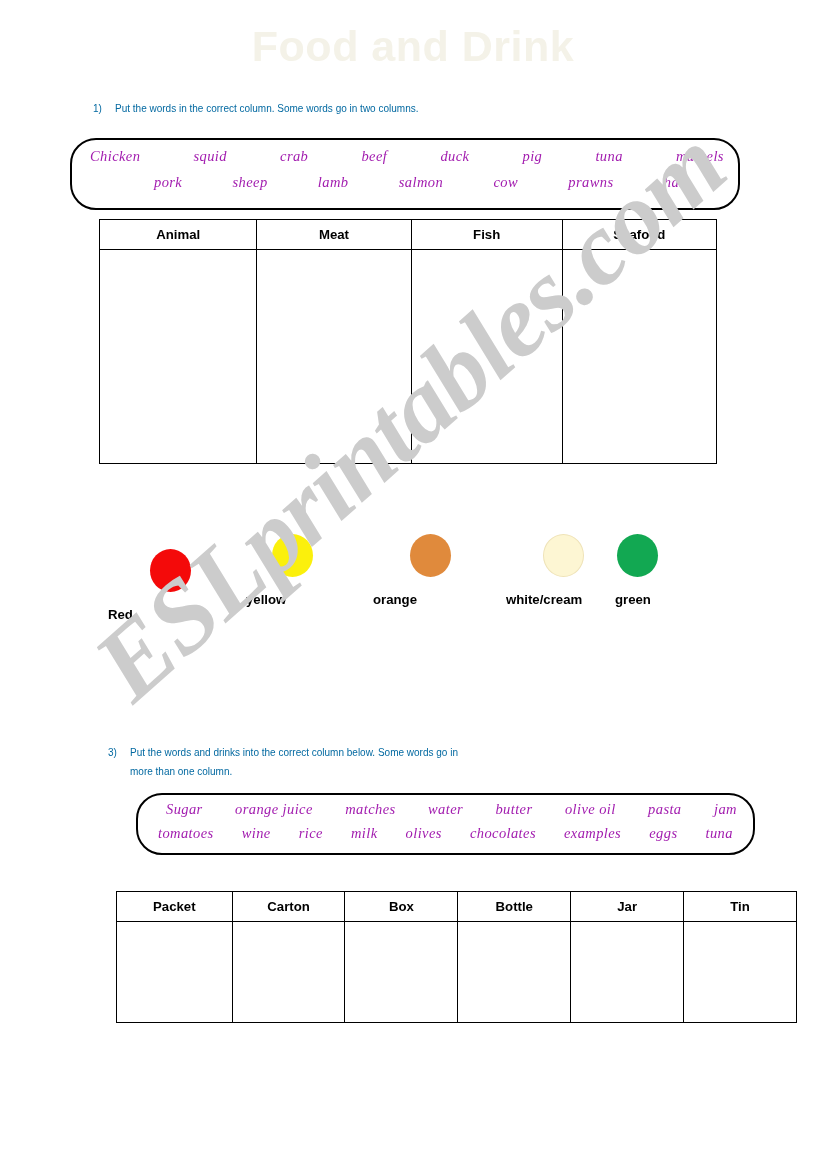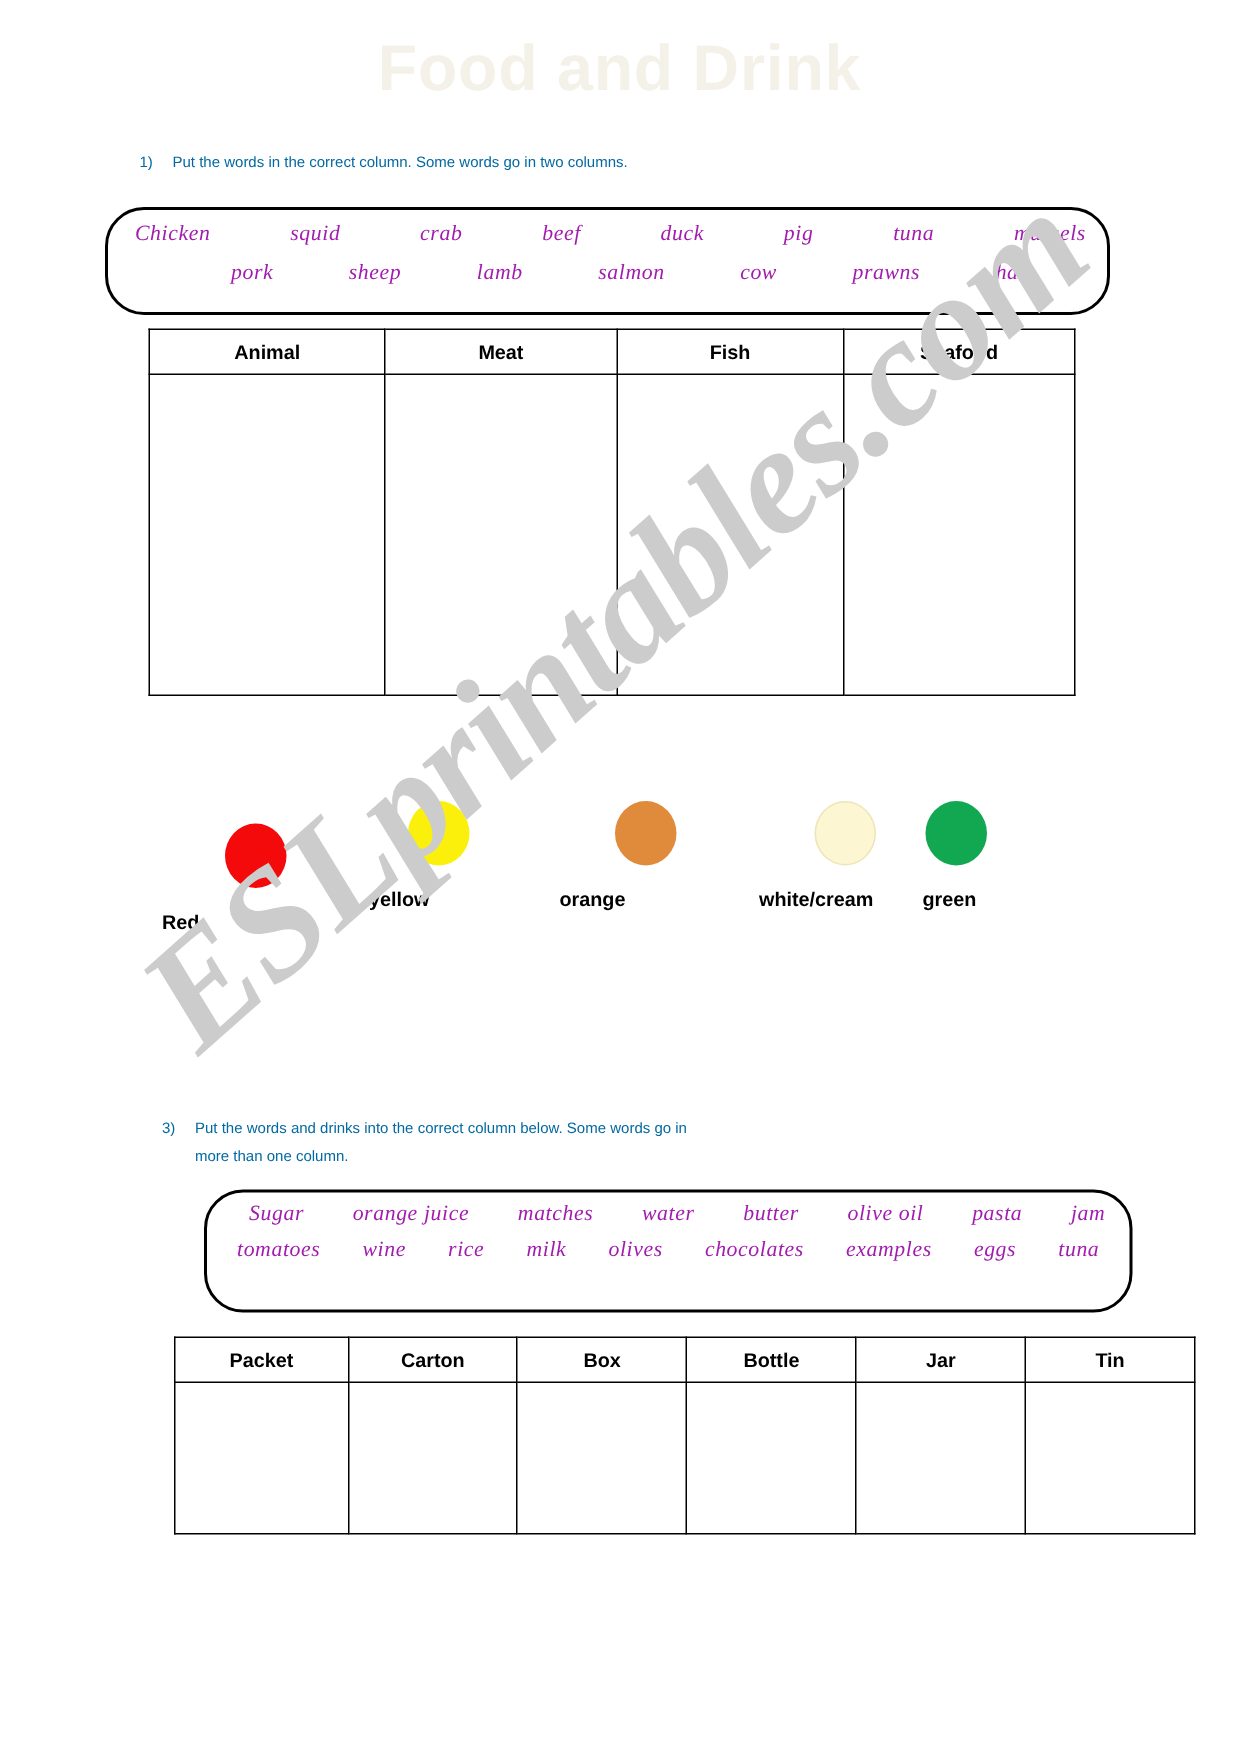--- a/index.html
+++ b/index.html
@@ -72,21 +72,21 @@
   #instruction-3 .cont { display: block; margin-left: 22px; }
 
   
   .wordbox {
     position: absolute;
     border: 2.6px solid #000;
     border-radius: 26px;
     background: transparent;
   }
   #wordbox-1 { left: 70px; top: 138px; width: 670px; height: 72px; }
-  #wordbox-2 { left: 136px; top: 793px; width: 619px; height: 82px; }
+  #wordbox-2 { left: 136px; top: 793px; width: 619px; height: 62px; }
 
   .wordrow {
     position: absolute;
     width: 100%;
     display: flex;
     font-family: Liberation Serif, serif;
     font-size: 14.5px;
     font-style: italic;
     color: #a21caf;
     white-space: nowrap;

